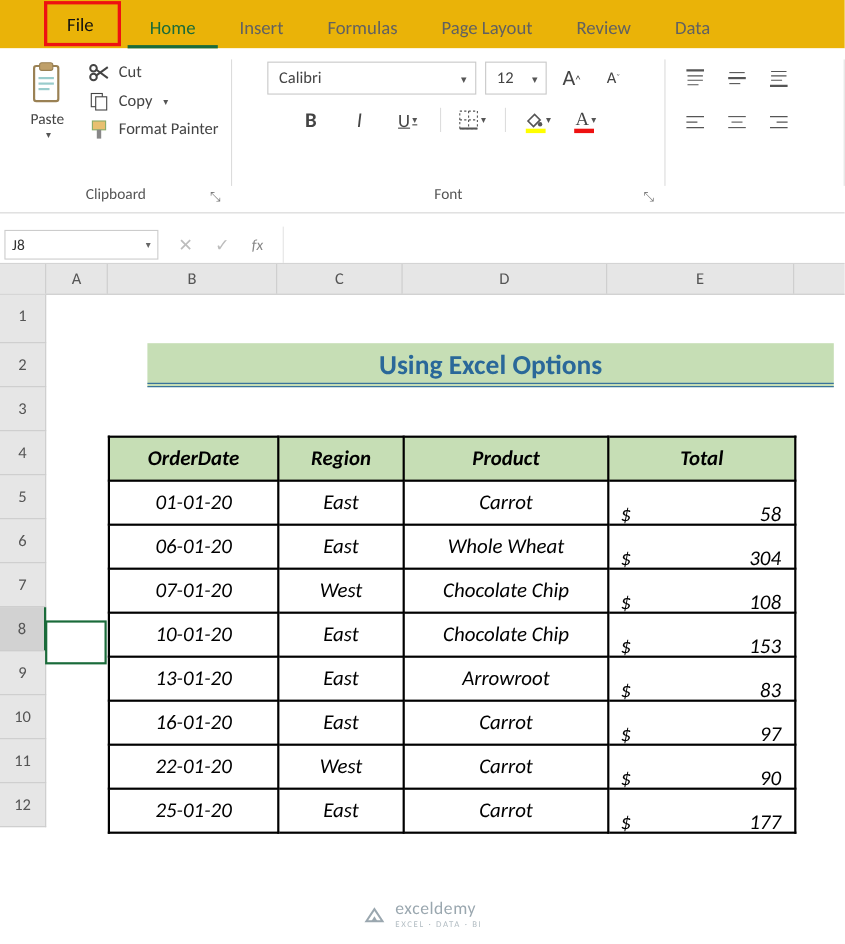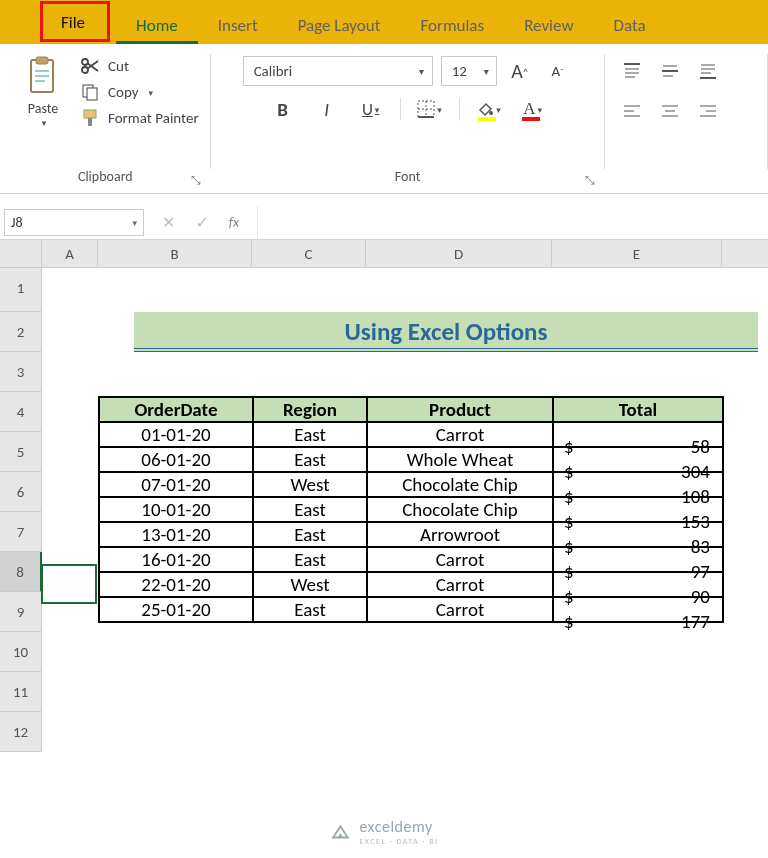--- a/index.html
+++ b/index.html
@@ -68,21 +68,21 @@
   .rh { height: 40px; border-bottom: 1px solid #ccc; border-right: 1px solid #ccc; text-align: center; font-size: 15px; color: #555; line-height: 40px; }
   .rh.sel { background: #d2d2d2; border-right: 2px solid #1a6b3a; }
   .rh:first-child { height: 44px; } 
   .cells { position: relative; flex: 1; }
 
   
   .title-block { position: absolute; left: 56px; top: 44px; width: 624px; height: 40px; background: #c6deb5; text-align: center; font-size: 25px; font-weight: bold; color: #2a6899; line-height: 40px; border-bottom: 4px double #2a6899; margin-left: 36px; }
 
   
   .data-table { position: absolute; left: 56px; top: 128px; border-collapse: collapse; }
-  .data-table th, .data-table td { border: 2px solid #000; height: 25px; font-size: 19px; }
+  .data-table th, .data-table td { border: 2px solid #000; height: 40px; font-size: 19px; font-style: italic; }
   .data-table th { background: #c6deb5; font-weight: bold; text-align: center; }
   .data-table td { text-align: center; padding: 0 10px; }
   .th-b { width: 154px; } .th-c { width: 114px; } .th-d { width: 186px; } .th-e { width: 170px; }
   td.money { text-align: left; position: relative; }
   td.money .cur { position: absolute; left: 10px; }
   td.money .amt { position: absolute; right: 12px; }
 
   
   .sel-outline { position: absolute; left: -1px; top: 296px; width: 56px; height: 40px; border: 2px solid #1a6b3a; pointer-events: none; }
 
@@ -91,22 +91,22 @@
   .watermark .sub { font-size: 8px; letter-spacing: 1.5px; display: block; color: #b4bec4; }
   .wm-logo { width: 22px; height: 22px; }
 </style>
 </head>
 <body>
 
 <div class="ribbon-tabs">
   <div class="tab file">File</div>
   <div class="tab active">Home</div>
   <div class="tab">Insert</div>
+  <div class="tab">Formulas</div>
   <div class="tab">Page Layout</div>
-  <div class="tab">Formulas</div>
   <div class="tab">Review</div>
   <div class="tab">Data</div>
 </div>
 
 <div class="ribbon">
 
   <div class="rgroup">
     <div class="rgroup-body">
       <div class="clip-paste">
         <svg width="32" height="40" viewBox="0 0 32 40">

